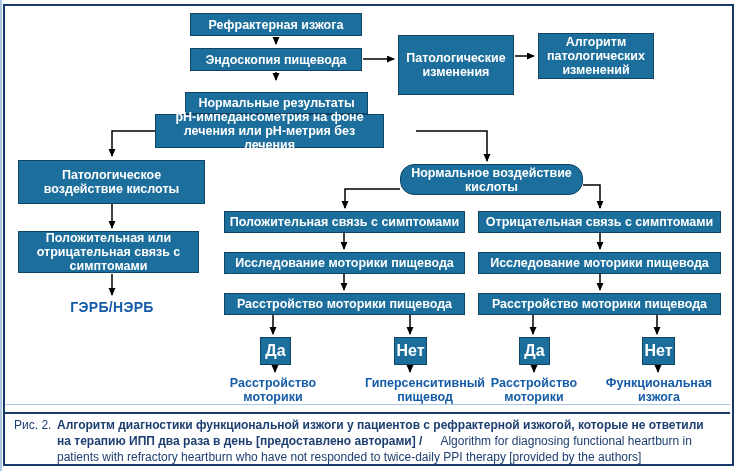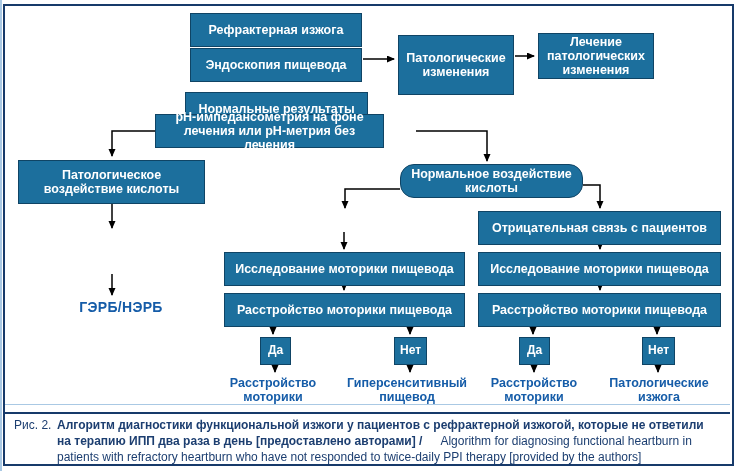--- a/index.html
+++ b/index.html
@@ -10,50 +10,50 @@
   
   .frame{position:absolute;left:3px;top:4px;width:727px;height:458px;border:2px solid #173a6a;background:transparent;pointer-events:none;}
   
   .divider-light{position:absolute;left:5px;top:404px;width:725px;height:1px;background:#aac9e4;}
   .divider-navy{position:absolute;left:5px;top:412px;width:725px;height:2px;background:#173a6a;}
 
   svg.connectors{position:absolute;left:0;top:0;width:740px;height:471px;}
 
   .node{position:absolute;display:flex;align-items:center;justify-content:center;text-align:center;
         background:#1c6f9d;border:1px solid #0f4465;color:#ffffff;font-weight:bold;
-        font-size:12.5px;line-height:1.12;padding:16px 3px;box-sizing:border-box;}
-  .node.small{font-size:12px;padding:13px;}
+        font-size:12.5px;line-height:1.12;padding:10px 3px;box-sizing:border-box;}
+  .node.small{font-size:16px;padding:13px;}
 
   .result{position:absolute;text-align:center;color:#155ca8;font-weight:bold;
           font-size:12.5px;line-height:1.1;}
   .gerd{font-size:14px;letter-spacing:.3px;}
 
   
   [data-name="node-refractory-heartburn"]{left:190px;top:13px;width:172px;height:23px;}
   [data-name="node-endoscopy"]{left:190px;top:48px;width:172px;height:23px;}
   [data-name="node-pathological-changes"]{left:398px;top:35px;width:116px;height:60px;}
   [data-name="node-treatment-pathological-changes"]{left:538px;top:33px;width:116px;height:46px;}
   [data-name="node-normal-results"]{left:185px;top:92px;width:183px;height:22px;}
   [data-name="node-ph-impedance"]{left:155px;top:114px;width:229px;height:34px;}
   [data-name="node-pathological-acid-exposure"]{left:18px;top:160px;width:187px;height:44px;}
   [data-name="node-pos-or-neg-association"]{left:18px;top:231px;width:181px;height:42px;}
-  [data-name="result-gerd-nerd"]{left:51px;top:300px;width:140px;}
+  [data-name="result-gerd-nerd"]{left:42px;top:300px;width:140px;}
   [data-name="node-normal-acid-exposure"]{left:400px;top:164px;width:183px;height:31px;border-radius:14px;}
   [data-name="node-positive-association"]{left:224px;top:211px;width:241px;height:20px;}
   [data-name="node-negative-association"]{left:478px;top:211px;width:243px;height:20px;}
   [data-name="node-motility-study-1"]{left:224px;top:252px;width:241px;height:20px;}
   [data-name="node-motility-study-2"]{left:478px;top:252px;width:243px;height:20px;}
   [data-name="node-motility-disorder-1"]{left:224px;top:293px;width:241px;height:20px;}
   [data-name="node-motility-disorder-2"]{left:478px;top:293px;width:243px;height:20px;}
   [data-name="node-yes-1"]{left:260px;top:337px;width:31px;height:20px;}
   [data-name="node-no-1"]{left:394px;top:337px;width:33px;height:20px;}
   [data-name="node-yes-2"]{left:519px;top:337px;width:31px;height:20px;}
   [data-name="node-no-2"]{left:642px;top:337px;width:33px;height:20px;}
   [data-name="result-motility-disorder-1"]{left:207px;top:377px;width:132px;}
-  [data-name="result-hypersensitive-esophagus"]{left:336px;top:377px;width:142px;}
+  [data-name="result-hypersensitive-esophagus"]{left:354px;top:377px;width:142px;}
   [data-name="result-motility-disorder-2"]{left:468px;top:377px;width:132px;}
   [data-name="result-functional-heartburn"]{left:590px;top:377px;width:138px;}
 
   
   .caption{position:absolute;left:5px;top:414px;width:725px;height:48px;background:#fff;
            color:#1c3e70;font-size:12px;line-height:1.32;box-sizing:border-box;
            padding:4px 10px 0 52px;}
   .cap-label{position:absolute;left:9px;top:4px;font-weight:normal;}
   .cap-text b{margin-right:18px;}
 </style>
@@ -93,39 +93,41 @@
       <line x1="275" y1="358" x2="275" y2="372" marker-end="url(#ah)"></line>
       <line x1="410" y1="358" x2="410" y2="372" marker-end="url(#ah)"></line>
       <line x1="534" y1="358" x2="534" y2="372" marker-end="url(#ah)"></line>
       <line x1="658" y1="358" x2="658" y2="372" marker-end="url(#ah)"></line>
     </g>
   </svg>
 
   <div class="node" data-name="node-refractory-heartburn">Рефрактерная изжога</div>
   <div class="node" data-name="node-endoscopy">Эндоскопия пищевода</div>
   <div class="node" data-name="node-pathological-changes">Патологические изменения</div>
-  <div class="node" data-name="node-treatment-pathological-changes">Лечение патологических изменения</div>
+  <div class="node" data-name="node-treatment-pathological-changes">Алгоритм патологических изменений</div>
   <div class="node" data-name="node-normal-results">Нормальные результаты</div>
   <div class="node" data-name="node-ph-impedance">pH-импедансометрия на фоне лечения или pH-метрия без лечения</div>
   <div class="node" data-name="node-pathological-acid-exposure">Патологическое воздействие кислоты</div>
+  <div class="node" data-name="node-pos-or-neg-association">Положительная или отрицательная связь с симптомами</div>
   <div class="result gerd" data-name="result-gerd-nerd">ГЭРБ/НЭРБ</div>
   <div class="node" data-name="node-normal-acid-exposure">Нормальное воздействие кислоты</div>
-  <div class="node" data-name="node-negative-association">Отрицательная связь с пациентов</div>
+  <div class="node" data-name="node-positive-association">Положительная связь с симптомами</div>
+  <div class="node" data-name="node-negative-association">Отрицательная связь с симптомами</div>
   <div class="node" data-name="node-motility-study-1">Исследование моторики пищевода</div>
   <div class="node" data-name="node-motility-study-2">Исследование моторики пищевода</div>
   <div class="node" data-name="node-motility-disorder-1">Расстройство моторики пищевода</div>
   <div class="node" data-name="node-motility-disorder-2">Расстройство моторики пищевода</div>
   <div class="node small" data-name="node-yes-1">Да</div>
   <div class="node small" data-name="node-no-1">Нет</div>
   <div class="node small" data-name="node-yes-2">Да</div>
   <div class="node small" data-name="node-no-2">Нет</div>
   <div class="result" data-name="result-motility-disorder-1">Расстройство моторики</div>
   <div class="result" data-name="result-hypersensitive-esophagus">Гиперсенситивный пищевод</div>
   <div class="result" data-name="result-motility-disorder-2">Расстройство моторики</div>
-  <div class="result" data-name="result-functional-heartburn">Патологические изжога</div>
+  <div class="result" data-name="result-functional-heartburn">Функциональная изжога</div>
 
   <div class="divider-light" data-name="caption-divider-light"></div>
   <div class="divider-navy" data-name="caption-divider"></div>
 
   <div class="caption" data-name="figure-caption">
     <span class="cap-label" data-name="figure-number">Рис. 2.</span>
     <div class="cap-text" data-name="caption-text"><b data-name="caption-title-ru">Алгоритм диагностики функциональной изжоги у пациентов с рефрактерной изжогой, которые не ответили на терапию ИПП два раза в день [предоставлено авторами] /</b><span data-name="caption-title-en">Algorithm for diagnosing functional heartburn in patients with refractory heartburn who have not responded to twice-daily PPI therapy [provided by the authors]</span></div>
   </div>
 </div>
 

